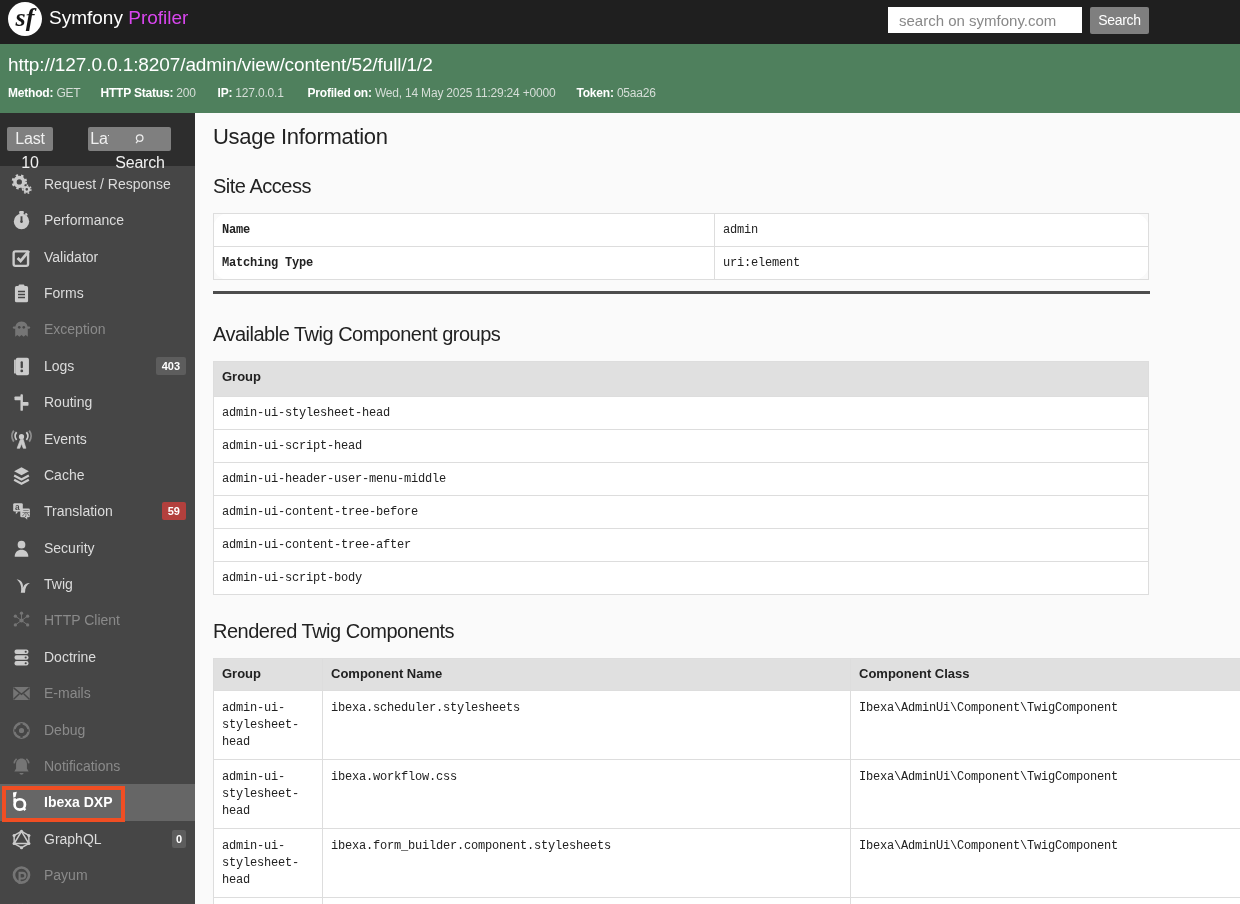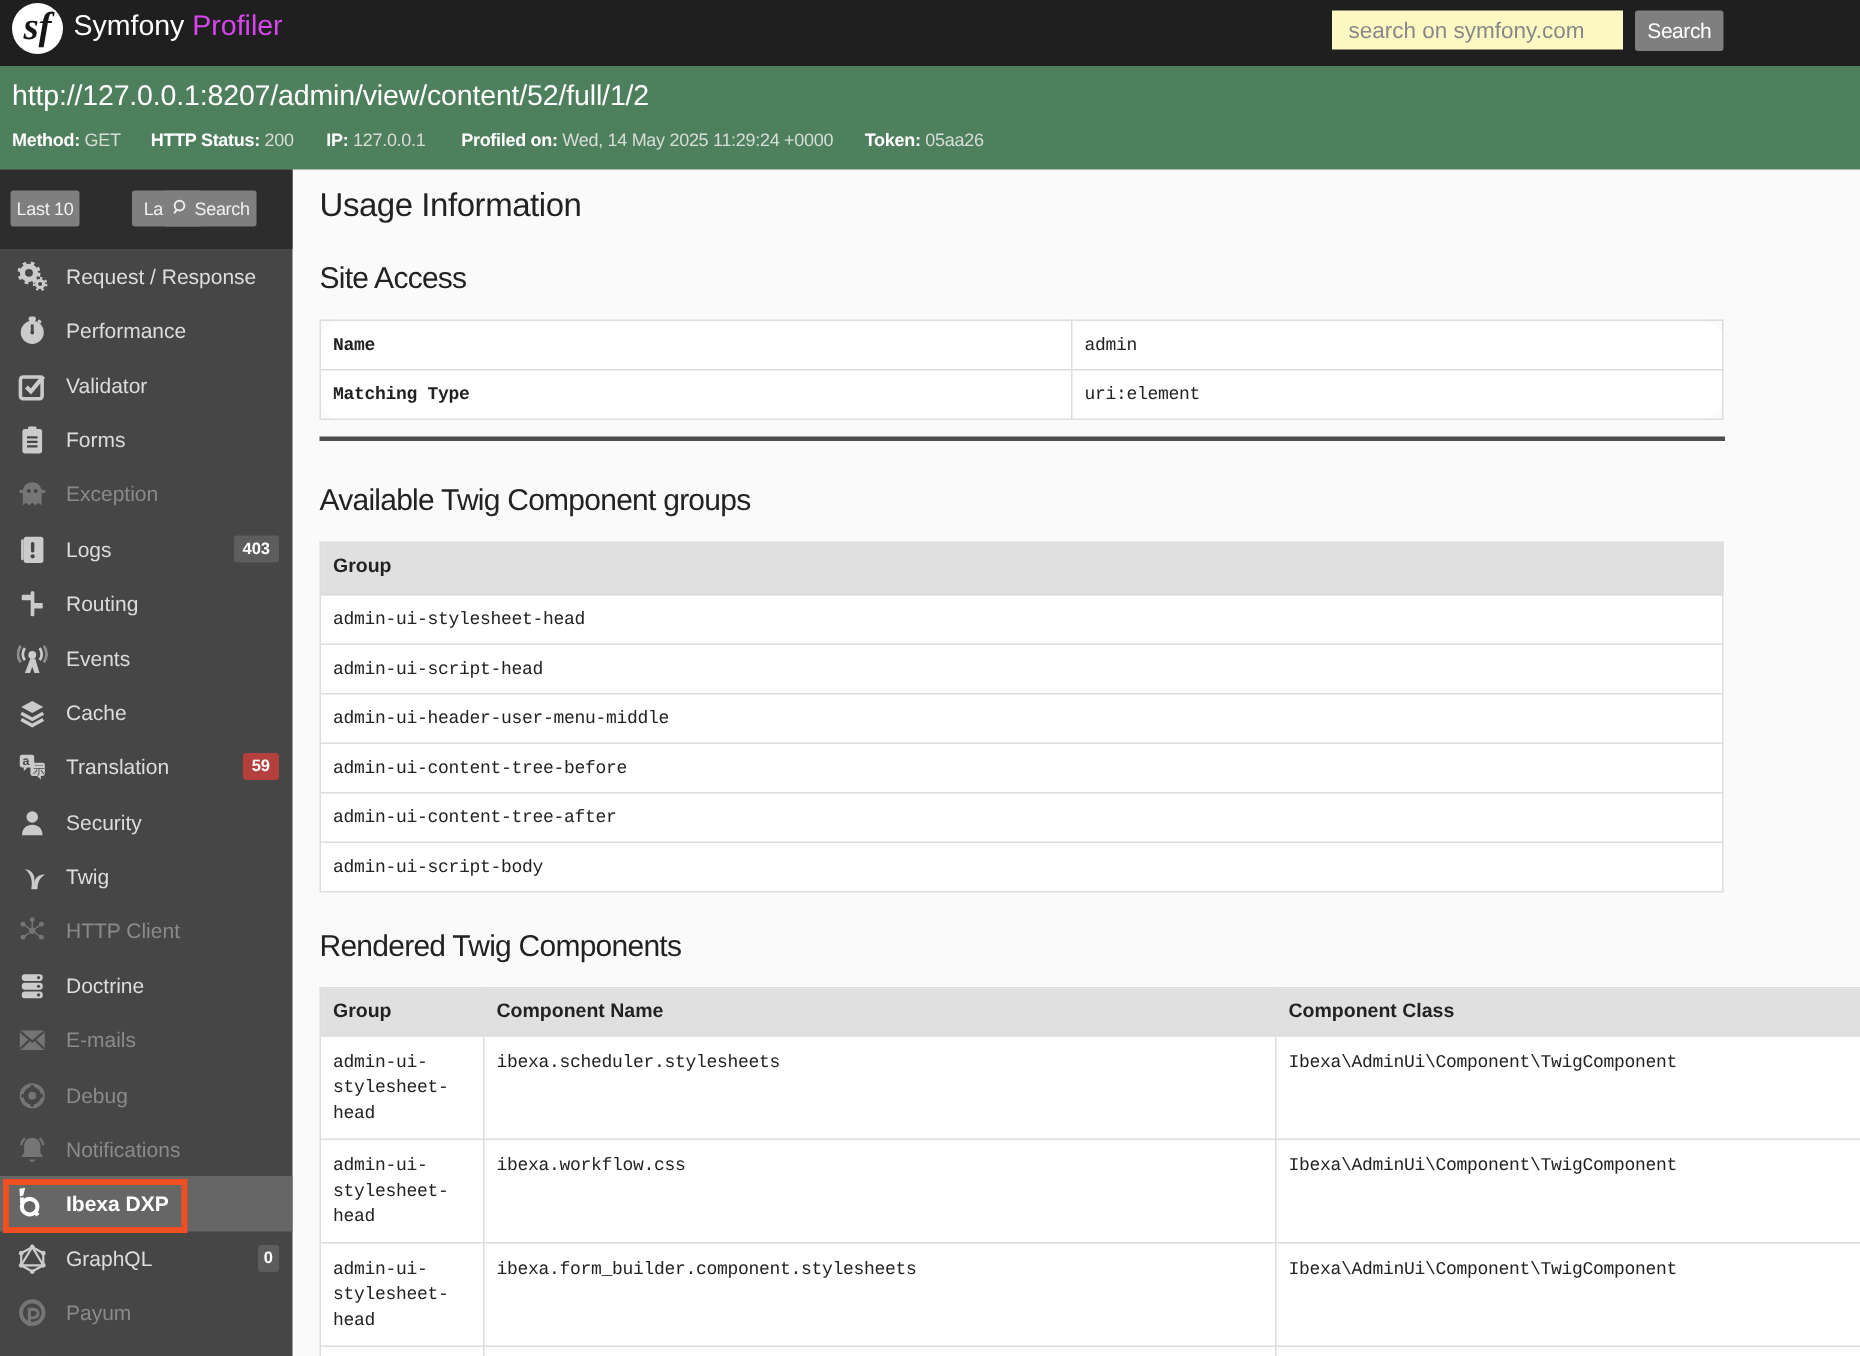--- a/index.html
+++ b/index.html
@@ -6,33 +6,33 @@
 html,body { width:1240px; height:904px; overflow:hidden; background:#fafafa;
   font-family:"Liberation Sans", sans-serif; }
 #topbar { position:absolute; left:0; top:0; width:1240px; height:44px; background:#1f1f1f; }
 #logo { position:absolute; left:8px; top:2px; width:34px; height:34px; border-radius:50%;
   background:#fff; }
 #logo span { position:absolute; left:0; top:0; width:34px; height:34px; text-align:center;
   font-family:"Liberation Serif", serif; font-style:italic; font-weight:700; font-size:26px;
   line-height:32px; color:#161616; }
 #brand { position:absolute; left:49px; top:0; height:44px; line-height:36px; font-size:19px; color:#fff; }
 #brand .dim { color:#d946ef; }
-#searchbox { position:absolute; left:888px; top:7px; width:194px; height:26px; background:#fef9c3;
+#searchbox { position:absolute; left:888px; top:7px; width:194px; height:26px; background:#ffffff;
   border:none; font-size:15px; color:#888; padding-left:11px; line-height:27px; }
 #searchbtn { position:absolute; left:1090px; top:7px; width:59px; height:27px; background:#7f7f7f;
   border-radius:2px; color:#fff; font-size:14px; letter-spacing:-0.3px; text-align:center; line-height:27px; }
 #summary { position:absolute; left:0; top:44px; width:1240px; height:69px; background:#4f805d; }
 #summary h1 { position:absolute; left:8px; top:10px; font-size:19px; font-weight:400; color:#fff; letter-spacing:-0.1px; }
 #meta { position:absolute; left:0; top:42px; width:1240px; height:16px; font-size:12px; letter-spacing:-0.2px; color:#d6ded8; }
 #meta span { position:absolute; top:0; white-space:nowrap; }
 #meta b { color:#fff; font-weight:700; }
 #sidebar { position:absolute; left:0; top:113px; width:195px; height:791px; background:#464646; }
 #shortcuts { position:absolute; left:0; top:0; width:195px; height:52.6px; background:#2d2d2d; }
 .sbtn { position:absolute; top:14px; height:24px; background:#7f7f7f; border-radius:2px;
-  color:#f0f0f0; font-size:12px; letter-spacing:-0.2px; text-align:center; line-height:24px; }
+  color:#f0f0f0; font-size:16px; letter-spacing:-0.2px; text-align:center; line-height:24px; }
 #menu { position:absolute; left:0; top:52.6px; width:195px; }
 .mi { position:relative; height:36.4px; }
 .mi .ic { position:absolute; left:11px; top:50%; margin-top:-10px; width:21px; height:21px; color:#cbcbcb; }
 .mi.dis .ic { color:#757575; }
 .mi.sel .ic { color:#fff; }
 .mi .lb { position:absolute; left:44px; top:50%; margin-top:-8px; line-height:16px; font-size:14px; color:#dcdcdc; }
 .mi.dis .lb { color:#8a8a8a; }
 .mi .badge { position:absolute; right:9px; top:50%; margin-top:-9px; height:18px; line-height:18px;
   padding:0 6px; background:#5d5d5d; border-radius:2px; font-size:11px; font-weight:700; color:#fff; }
 .mi .badge.red { background:#b3403d; }

